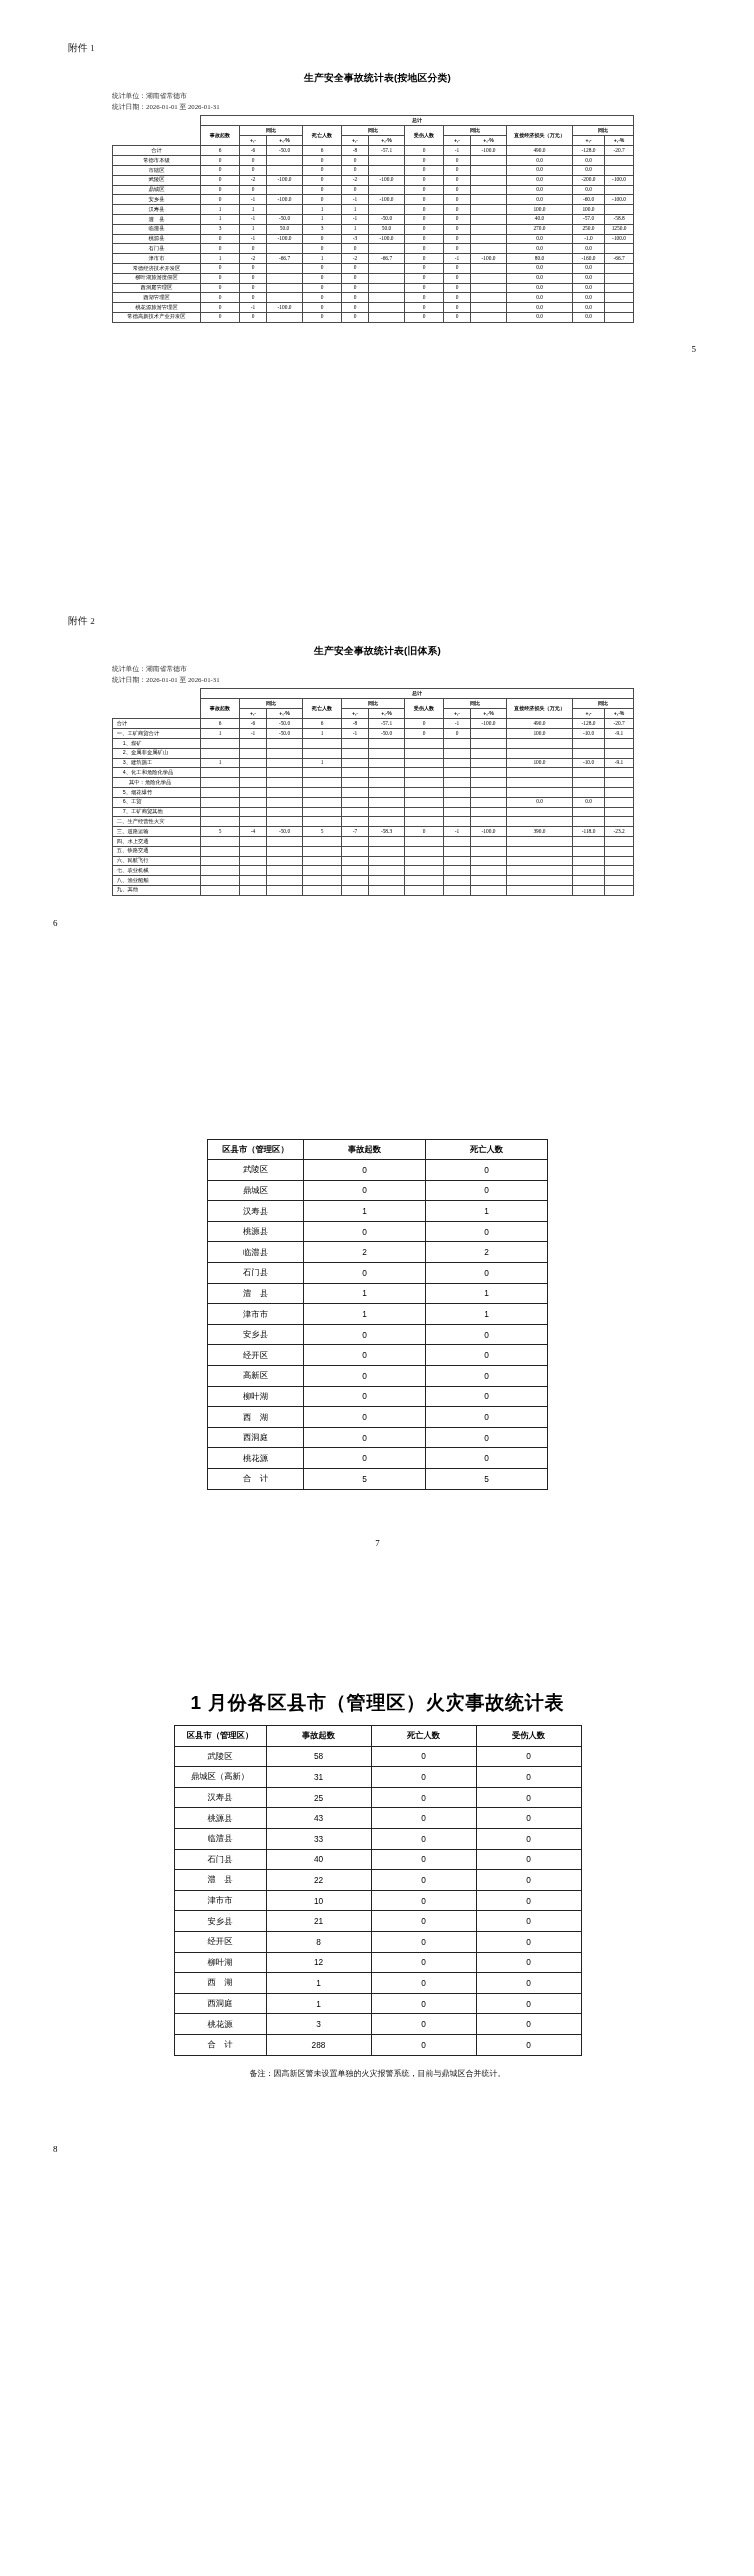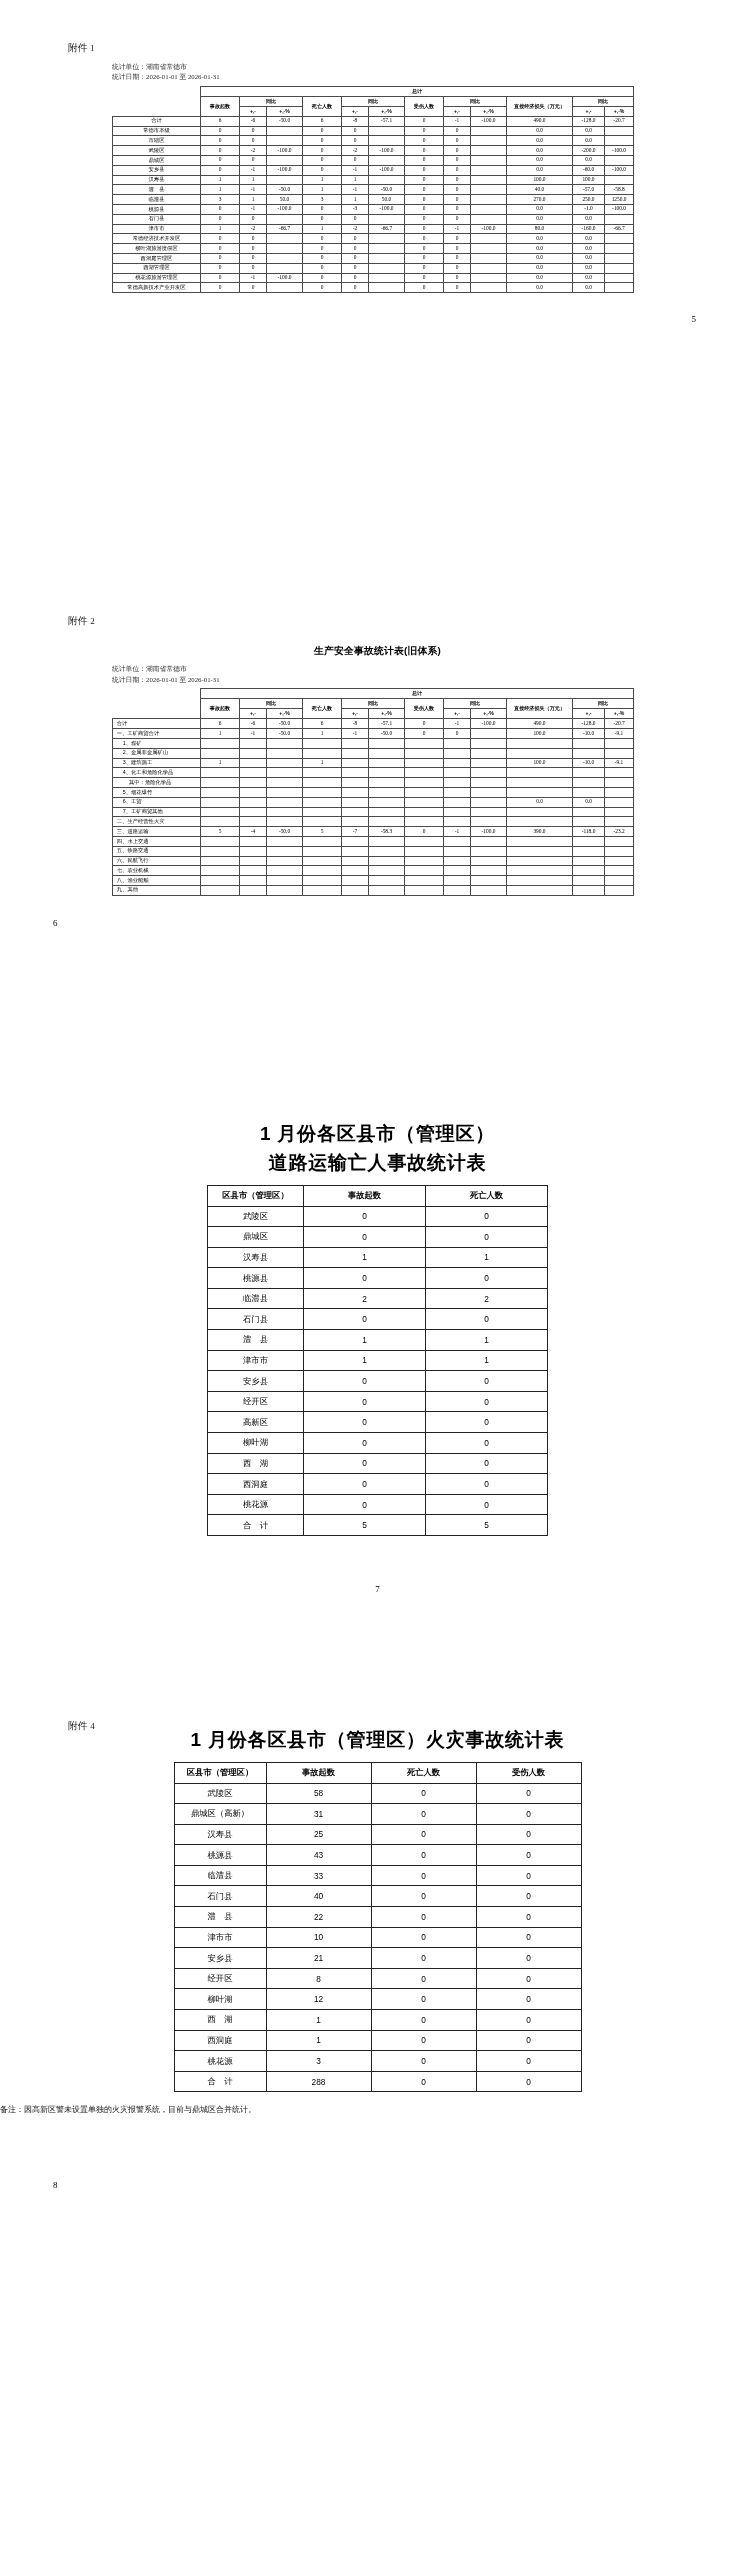--- a/index.html
+++ b/index.html
@@ -103,40 +103,42 @@
   table.t3 th:nth-child(2), table.t3 td:nth-child(2){width:115px;}
   table.t3 th:nth-child(3), table.t3 td:nth-child(3){width:115px;}
   table.t4 th:nth-child(1), table.t4 td:nth-child(1){width:85px;}
   table.t4 th:nth-child(2), table.t4 td:nth-child(2){width:98px;}
   table.t4 th:nth-child(3), table.t4 td:nth-child(3){width:98px;}
   table.t4 th:nth-child(4), table.t4 td:nth-child(4){width:98px;}
 
   .note{
     font-family:"Liberation Sans",sans-serif;
     font-size:8px;
+    text-align:center;
     margin-top:12px;
     color:#111;
   }
   .pgnum{
     font-family:"Liberation Serif",serif;
     font-size:9px;
   }
   .pg-right{text-align:right;padding-right:59px;}
   .pg-left{text-align:left;padding-left:53px;}
   .pg-center{text-align:center;}
 </style>
 </head>
 <body>
 
 <div class="page p1">
   <div class="attach">
     <span>附件</span>
     <span class="num">1</span>
   </div>
 
+  <div class="doc-title">生产安全事故统计表(按地区分类)</div>
 
   <div class="meta">
     <div>统计单位：湖南省常德市</div>
     <div>统计日期：2026-01-01 至 2026-01-31</div>
   </div>
 
   <div class="wide-wrap">
     <table class="wide">
       <colgroup>
         <col style="width:88px">
@@ -786,24 +788,20 @@
           </tr>
         </tbody>
     </table>
   </div>
 
   <div class="pgnum pg-left" style="margin-top:22.6px;">6</div>
 </div>
 
 <div class="page p3">
 
-  <div class="big-title" style="margin-top:-10.6px;">
-    <div>1 月份各区县市（管理区）</div>
-    <div>道路运输亡人事故统计表</div>
-  </div>
 
   <div class="narrow-wrap">
     <table class="narrow t3">
       <thead id="t3-head">
           <tr>
             <th>区县市（管理区）</th>
             <th>事故起数</th>
             <th>死亡人数</th>
           </tr>
         </thead>
@@ -889,24 +887,20 @@
             <td>5</td>
           </tr>
         </tbody>
     </table>
   </div>
 
   <div class="pgnum pg-center" style="margin-top:48px;">7</div>
 </div>
 
 <div class="page p4">
-  <div class="attach">
-    <span>附件</span>
-    <span class="num">4</span>
-  </div>
 
   <div class="big-title" style="margin-top:-7.5px;">1 月份各区县市（管理区）火灾事故统计表</div>
 
   <div class="narrow-wrap">
     <table class="narrow t4">
       <thead id="t4-head">
           <tr>
             <th>区县市（管理区）</th>
             <th>事故起数</th>
             <th>死亡人数</th>

